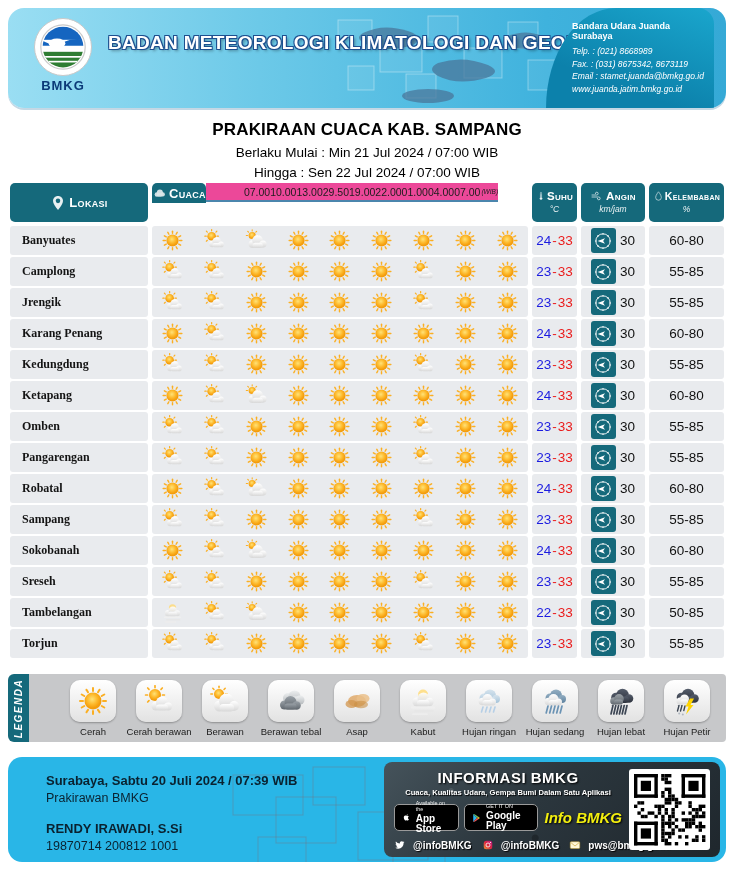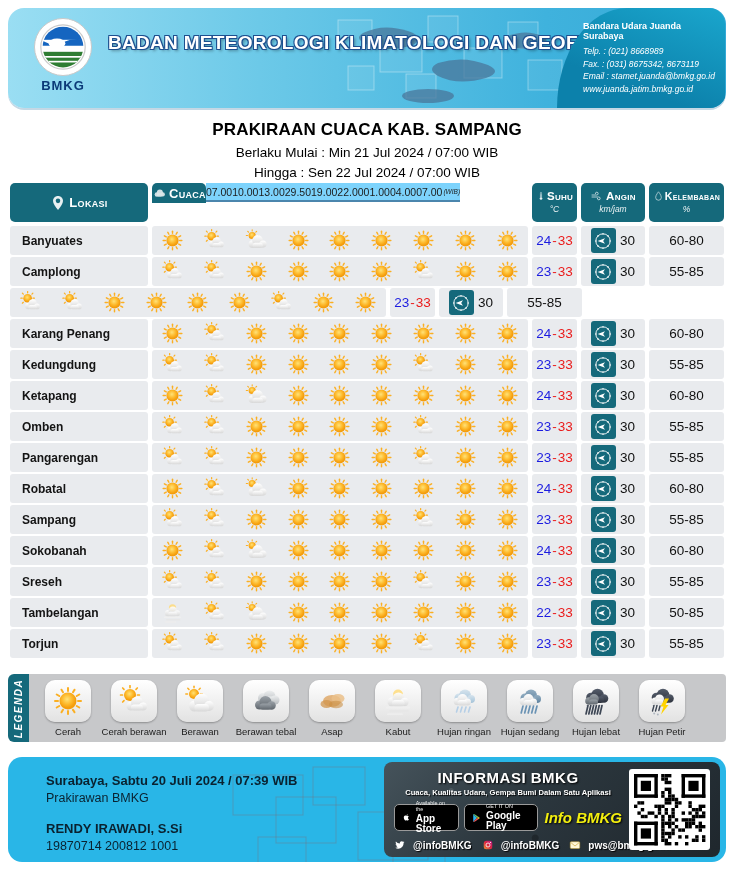--- a/index.html
+++ b/index.html
@@ -16,21 +16,21 @@
   .logo-block{position:absolute;left:16px;top:8px;width:78px;text-align:center;}
   .logo-circle{width:56px;height:56px;margin:2px auto 0;background:#fff;border-radius:50%;
     border:1px solid #c9c9c9;display:flex;align-items:center;justify-content:center;}
   .logo-circle svg{width:48px;height:48px;}
   .logo-text{font-size:13px;font-weight:bold;color:#0b3a78;letter-spacing:1px;margin-top:2px;}
   .banner-titles{position:absolute;left:100px;top:24px;}
   .org-line1{font-size:19px;font-weight:bold;color:#fff;letter-spacing:.3px;white-space:nowrap;
     text-shadow:-1px -1px 0 #1d4f8f,1px -1px 0 #1d4f8f,-1px 1px 0 #1d4f8f,1px 1px 0 #1d4f8f,2px 2px 3px rgba(0,0,0,.35);}
   .org-line2{font-size:15px;font-weight:bold;color:#fff;margin-top:7px;padding-left:14px;white-space:nowrap;
     text-shadow:-1px -1px 0 #1d4f8f,1px -1px 0 #1d4f8f,-1px 1px 0 #1d4f8f,1px 1px 0 #1d4f8f,2px 2px 3px rgba(0,0,0,.35);}
-  .contact-panel{position:absolute;right:1px;top:0;width:168px;height:100%;
+  .contact-panel{position:absolute;right:12px;top:0;width:168px;height:100%;
     background:linear-gradient(200deg,#1aa6cd 0%,#0c81ab 70%);
     border-radius:70px 16px 0 0 / 100px 16px 0 0;color:#fff;
     padding:13px 8px 0 26px;box-sizing:border-box;}
   .contact-l1{font-size:9px;font-weight:bold;margin-bottom:4px;}
   .contact-ln{font-size:8.5px;font-style:italic;line-height:12.5px;}
   
   .title-block{position:absolute;top:120px;left:0;width:100%;text-align:center;color:#000;}
   .title-h{font-size:17px;font-weight:bold;letter-spacing:.2px;}
   .title-sub{font-size:13.5px;margin-top:5px;}
   
@@ -41,46 +41,46 @@
   .th{background:#15697b;color:#fff;border-radius:5px;height:39px;display:flex;
     align-items:center;justify-content:center;box-sizing:border-box;}
   .th-stack{flex-direction:column;line-height:12px;}
   .th-label{font-variant:small-caps;font-weight:bold;font-size:13px;letter-spacing:.3px;text-transform:lowercase;}
   .th-label::first-letter{text-transform:uppercase;}
   .th-unit{font-size:8.5px;font-style:italic;opacity:.9;margin-top:1px;}
   .th-ic{width:14px;height:14px;margin-right:3px;opacity:.9;}
   .cuaca-col{display:flex;flex-direction:row;}
   .cuaca-bar{background:#15697b;color:#fff;height:20px;border-radius:5px 5px 0 0;
     display:flex;align-items:center;justify-content:center;}
-  .time-row{background:#7dd3fc;height:17px;display:flex;border-bottom:2px solid #4b86ad;}
+  .time-row{background:#ec4899;height:17px;display:flex;border-bottom:2px solid #4b86ad;padding-left:38px;}
   .time-cell{flex:1;font-size:10.5px;color:#1c1c1c;display:flex;align-items:center;justify-content:center;}
   .wib{font-size:6.5px;font-style:italic;margin-left:1px;}
   .tbody{position:absolute;left:10px;top:226px;}
   .trow{display:flex;height:29px;margin-bottom:2px;}
   .cell{background:#e9ebee;border-radius:3px;display:flex;align-items:center;box-sizing:border-box;}
-  .loc-cell{padding-left:12px;font-size:12px;font-weight:bold;color:#141414;}
+  .loc-cell{padding-left:12px;font-size:12px;font-weight:bold;color:#141414;font-family:Liberation Serif, serif;}
   .wx-cell{justify-content:space-between;}
   .wx-slot{width:41.7px;display:flex;align-items:center;justify-content:center;}
   .wx-ic{width:23px;height:23px;}
   .temp-cell{justify-content:center;font-size:13.5px;}
   .tmin{color:#1c1ce0;}  .tdash{color:#ea1c1c;margin:0 1px;}  .tmax{color:#ea1c1c;}
   .wind-cell{justify-content:center;gap:4px;}
   .wind-box{width:25px;height:25px;background:#15697b;border-radius:3px;display:flex;
     align-items:center;justify-content:center;}
   .wind-box svg{width:20px;height:20px;}
   .wind-val{font-size:13.5px;color:#111;}
   .hum-cell{justify-content:center;font-size:13.5px;color:#111;}
   
   .legend{position:absolute;left:8px;top:674px;width:718px;height:68px;display:flex;}
   .legend-tab{width:21px;background:#15697b;border-radius:6px 0 0 6px;display:flex;
     align-items:center;justify-content:center;}
   .legend-tab span{transform:rotate(-90deg);color:#fff;font-size:10px;font-weight:bold;
     font-style:italic;letter-spacing:1.5px;white-space:nowrap;}
   .legend-body{flex:1;background:#c7c8ca;border-radius:0 4px 4px 0;display:flex;
-    align-items:center;justify-content:flex-start;padding:0 6px;}
+    align-items:center;justify-content:flex-end;padding:0 6px;}
   .legend-item{text-align:center;width:66px;}
   .legend-tile{width:46px;height:42px;margin:0 auto;border-radius:10px;
     background:linear-gradient(180deg,#ffffff,#e2e2e2);box-shadow:0 1px 2px rgba(0,0,0,.3);
     display:flex;align-items:center;justify-content:center;}
   .legend-tile svg{width:32px;height:32px;}
   .legend-label{font-size:9.5px;color:#1c1c1c;margin-top:4px;}
   
   .footer{position:absolute;left:8px;top:757px;width:718px;height:105px;border-radius:14px;
     background:#29b6e7;overflow:hidden;}
   .footer-grid{position:absolute;inset:0;}
@@ -620,20 +620,21 @@
         <span class="wind-box">
           <svg>
             <use href="#ic-compass"></use>
           </svg>
         </span>
         <span class="wind-val">30</span>
       </div>
       <div class="cell c-hum hum-cell">55-85</div>
     </div>
     <div class="trow">
+      <div class="cell c-loc cell-gap loc-cell">Jrengik</div>
       <div class="cell c-wx cell-gap wx-cell">
         <div class="wx-slot">
           <svg class="wx-ic">
             <use href="#wx-cerah-berawan"></use>
           </svg>
         </div>
         <div class="wx-slot">
           <svg class="wx-ic">
             <use href="#wx-cerah-berawan"></use>
           </svg>

